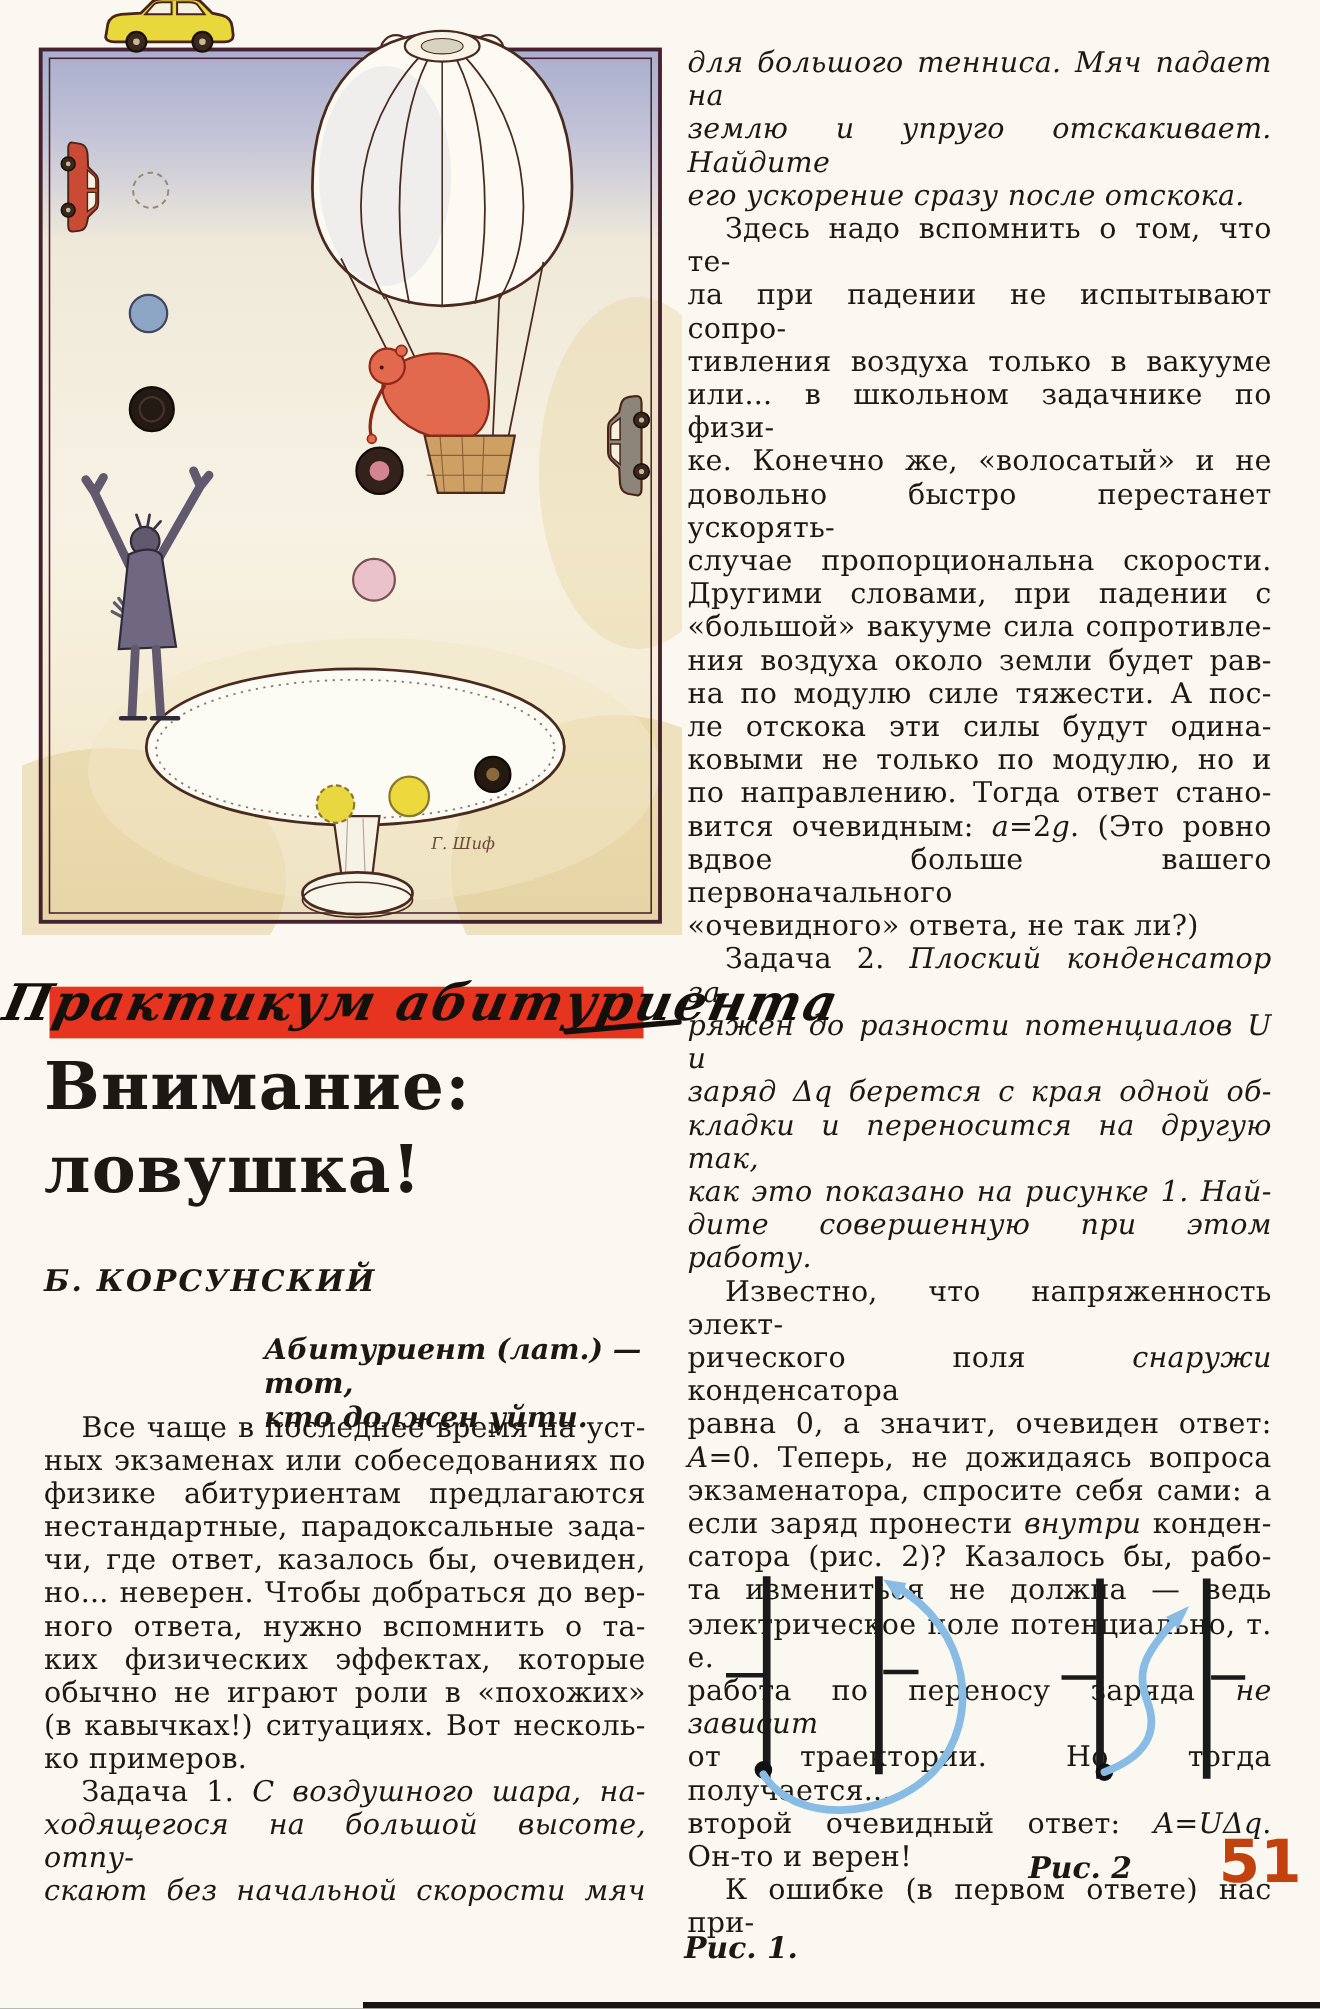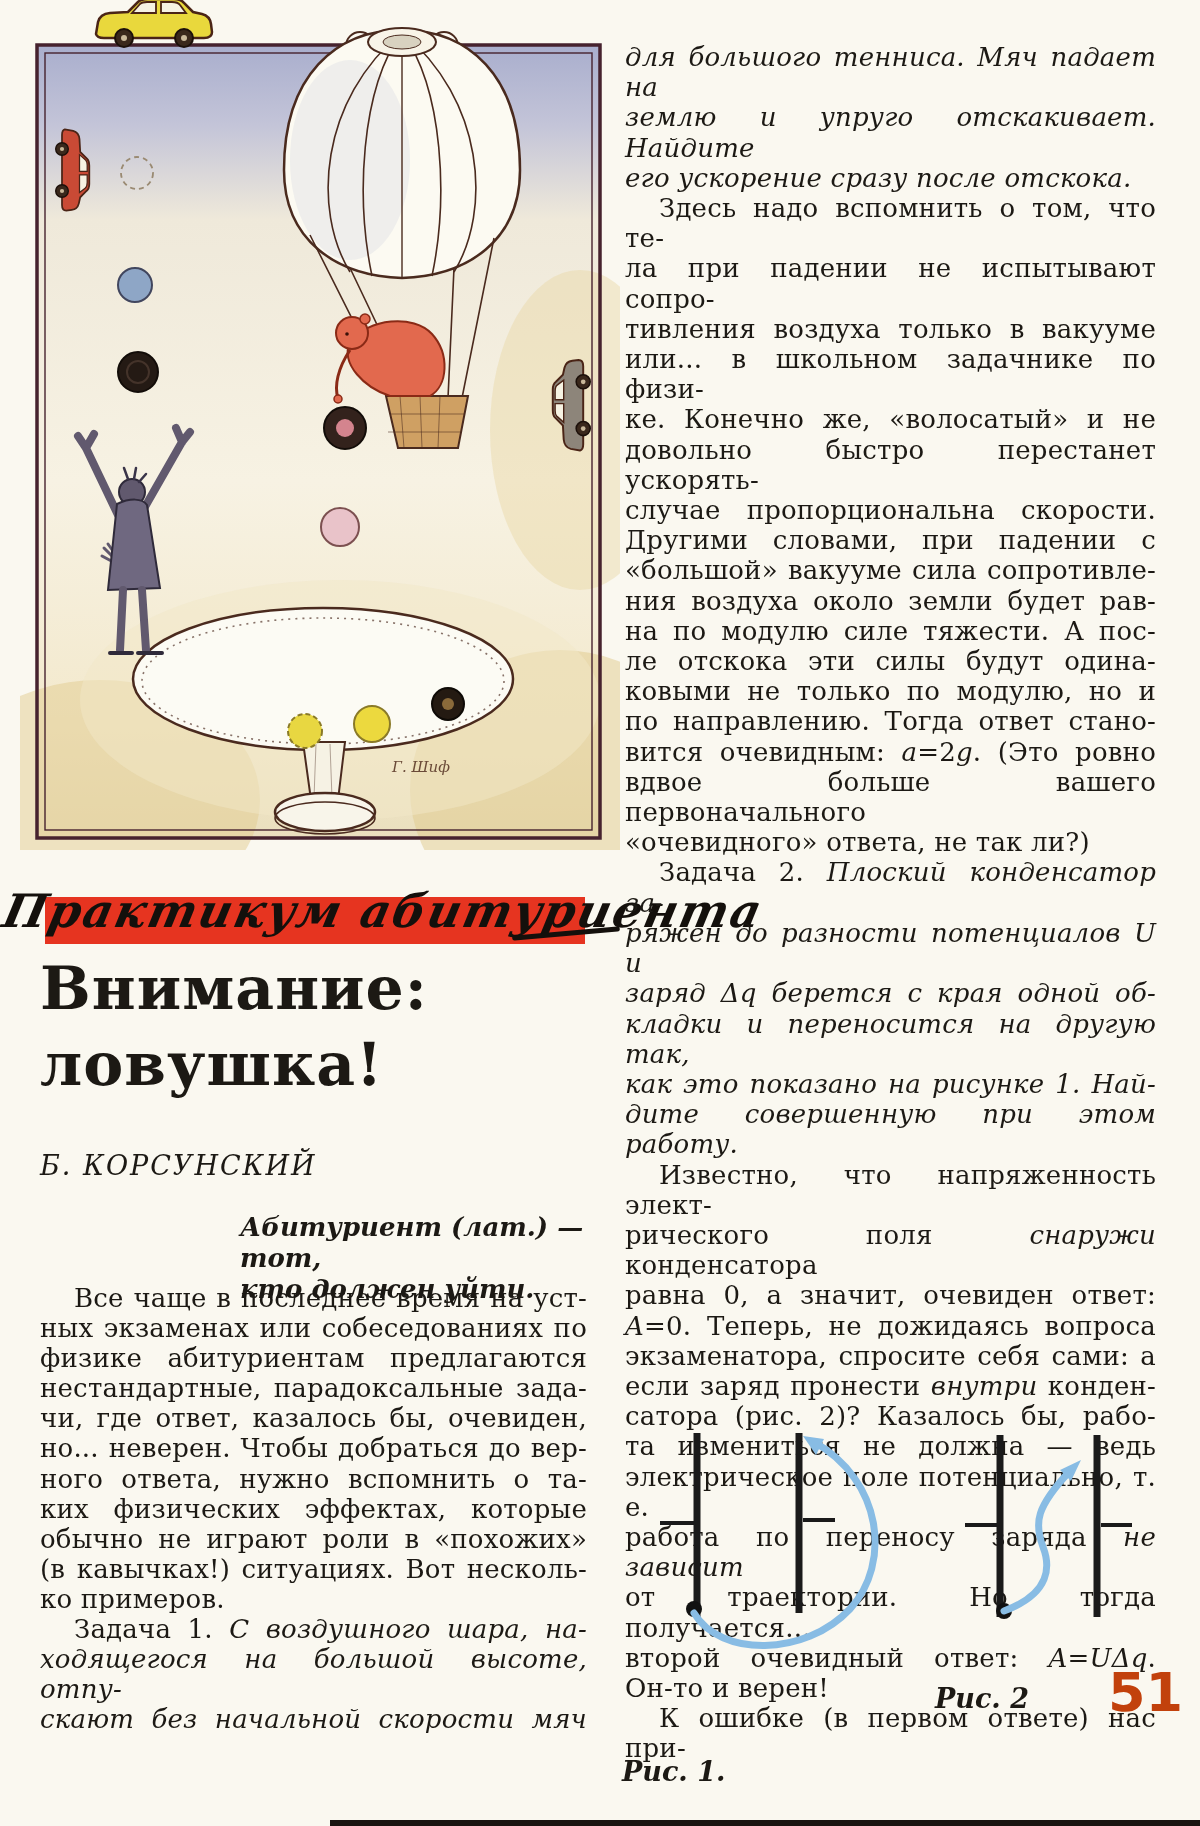--- a/index.html
+++ b/index.html
@@ -16,21 +16,21 @@
   .it{font-style:italic}
   #left-col{left:40px;top:1283px;width:547px;font-size:26px;line-height:30.1px}
   #right-col{left:625px;top:42px;width:531px;font-size:26px;line-height:30.2px}
   
   #rubric-bar{left:45px;top:897px;width:540px;height:47px;background:var(--rubric-red,#e63420)}
   #rubric-script{left:4px;top:884px;font-size:46px;font-weight:bold;font-style:italic;
                  letter-spacing:2px;color:#14100c;transform:skewX(-12deg);white-space:nowrap}
   #rubric-tail{left:512px;top:931px;width:108px;height:5px;background:#14100c;
                transform:rotate(-5deg);border-radius:3px}
   #title{left:40px;top:950px;font-size:60px;font-weight:bold;line-height:76px;letter-spacing:1px}
-  #author{left:40px;top:1150px;font-size:27px;font-weight:normal;font-style:italic;letter-spacing:2px}
+  #author{left:40px;top:1150px;font-size:27px;font-weight:bold;font-style:italic;letter-spacing:2px}
   #epigraph{left:240px;top:1212px;width:347px;text-align:left;font-size:26px;
             font-weight:bold;font-style:italic;line-height:31px}
   .figlabel{font-size:27px;font-weight:bold;font-style:italic}
   #fig1-label{left:622px;top:1756px}
   #fig2-label{left:935px;top:1683px}
   #page-num{left:1108px;top:1661px;font-family:"DejaVu Sans","Liberation Sans",sans-serif;
             font-size:54px;font-weight:bold;color:#c2410c}
   #bottom-bar{left:330px;top:1820px;width:870px;height:6px;background:#191410}
 </style>
 </head>

